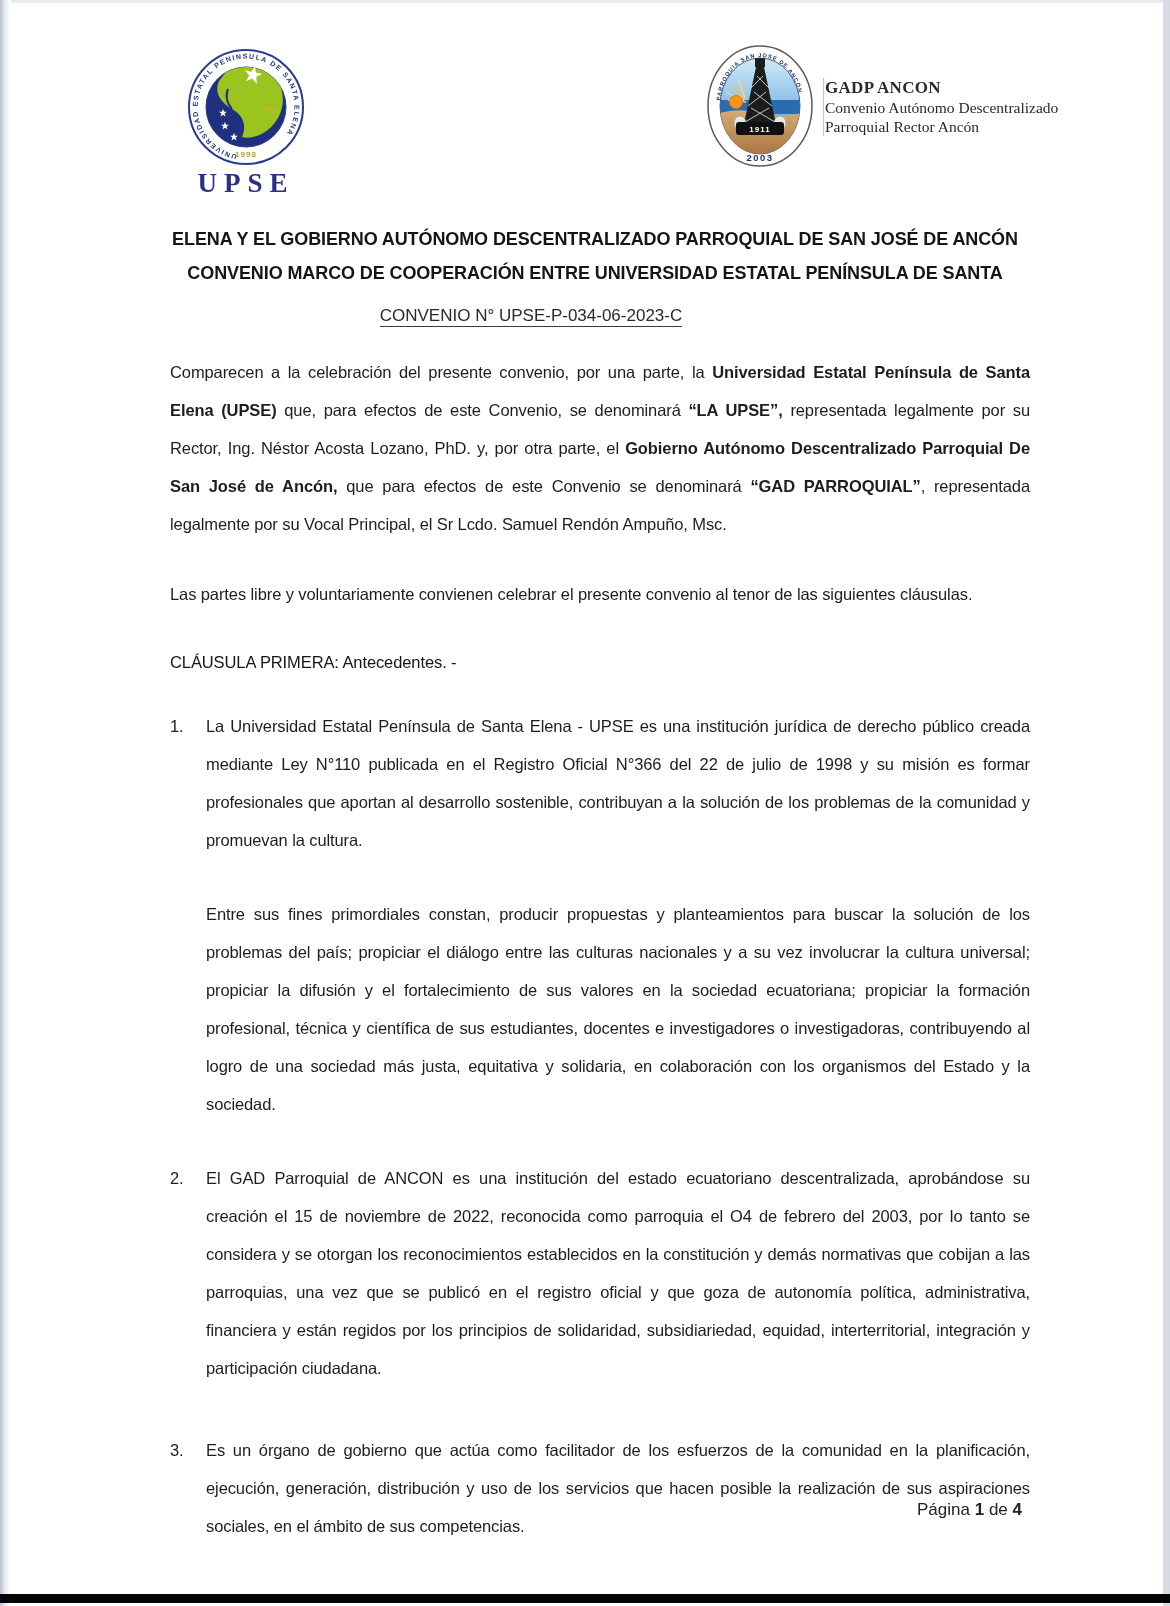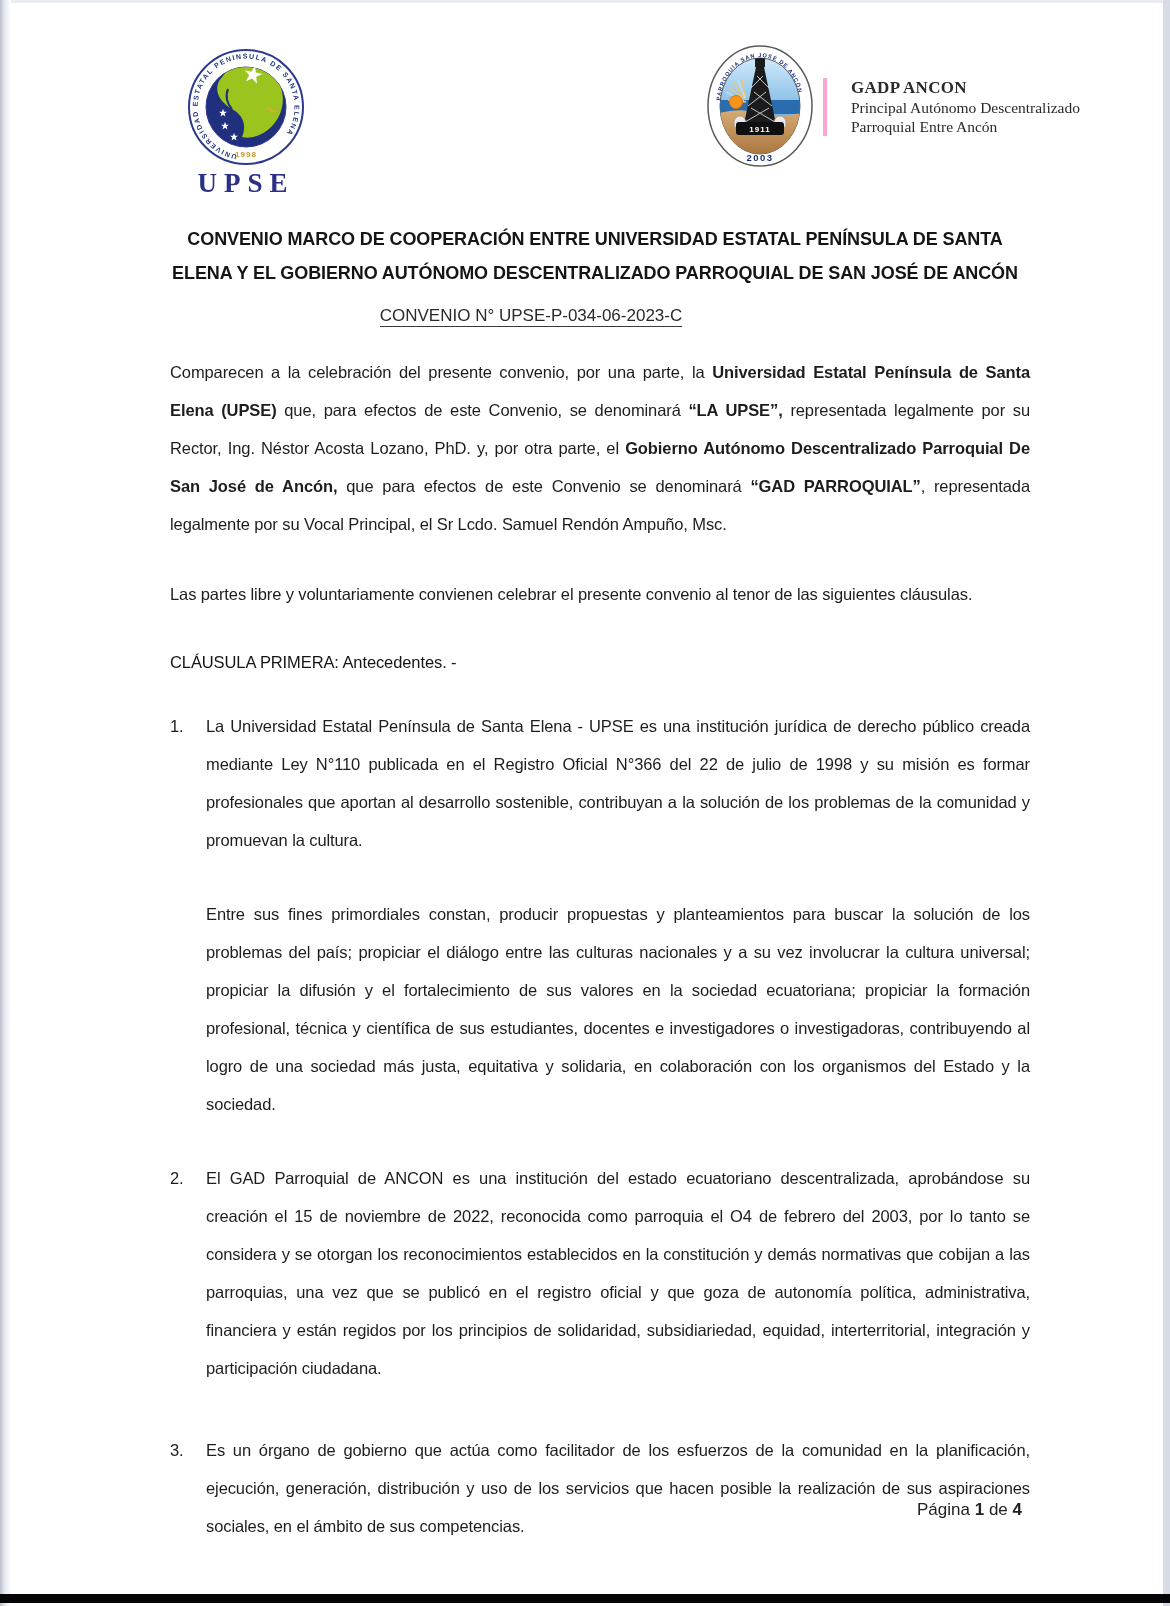--- a/index.html
+++ b/index.html
@@ -17,21 +17,21 @@
     background:linear-gradient(to right,#b9bfca 0%,#e8ebf1 45%,#ffffff 100%);}
   .edge-right{position:absolute;right:0;top:0;bottom:0;width:7px;background:#d7dbe3;}
   .edge-top{position:absolute;left:0;top:0;right:0;height:3px;background:#e9ecf1;}
   .bottom-bar{position:absolute;left:0;right:0;bottom:3px;height:9px;background:#050505;}
 
   
   .header{position:relative;height:206px;}
   .upse-logo{position:absolute;left:183px;top:44px;}
   .gadp-group{position:absolute;left:706px;top:44px;display:flex;align-items:flex-start;
     width:458px;overflow:hidden;}
-  .gadp-text{margin-top:34px;margin-left:9px;padding-left:24px;border-left:4px solid #f9a8d4;
+  .gadp-text{margin-top:34px;margin-left:9px;padding-left:1px;border-left:1px solid #f9a8d4;
     font-family:"Liberation Serif","DejaVu Serif",serif;color:#2a2a2a;white-space:nowrap;}
   .gadp-name{font-size:17px;font-weight:700;letter-spacing:.3px;line-height:20px;}
   .gadp-line{font-size:15.5px;line-height:19px;}
 
   
   .doc-title{margin:16px 110px 0 130px;text-align:center;
     font-size:18px;font-weight:700;line-height:34px;color:#151515;letter-spacing:-.1px;}
   .title-line{display:block;}
 
   
@@ -139,29 +139,29 @@
           <rect x="30" y="78" width="48" height="13" rx="3" fill="#101010"></rect>
           <text x="54" y="88" text-anchor="middle" font-size="8" font-weight="700" fill="#ffffff" letter-spacing="1">1911</text>
         </g>
         <text font-size="5.6" font-weight="700" fill="#1b2f7e" letter-spacing="1">
           <textPath href="#gadp-arc" startOffset="4%">PARROQUIA SAN JOSÉ DE ANCÓN</textPath>
         </text>
         <text x="54" y="117" text-anchor="middle" font-size="9.5" font-weight="700" fill="#1b2f7e" letter-spacing="1.5">2003</text>
       </svg>
       <div class="gadp-text">
         <div class="gadp-name">GADP ANCON</div>
-        <div class="gadp-line">Principal Autónomo Descentralizado</div>
-        <div class="gadp-line">Parroquial Entre Ancón</div>
+        <div class="gadp-line">Convenio Autónomo Descentralizado</div>
+        <div class="gadp-line">Parroquial Rector Ancón</div>
       </div>
     </div>
   </header>
 
   <h1 class="doc-title">
+    <span class="title-line">ELENA Y EL GOBIERNO AUTÓNOMO DESCENTRALIZADO PARROQUIAL DE SAN JOSÉ DE ANCÓN</span>
     <span class="title-line">CONVENIO MARCO DE COOPERACIÓN ENTRE UNIVERSIDAD ESTATAL PENÍNSULA DE SANTA</span>
-    <span class="title-line">ELENA Y EL GOBIERNO AUTÓNOMO DESCENTRALIZADO PARROQUIAL DE SAN JOSÉ DE ANCÓN</span>
   </h1>
 
   <div class="ref-row">
     <span class="ref-number">CONVENIO N° UPSE-P-034-06-2023-C</span>
   </div>
 
   <main class="body">
     <p class="para"><span>Comparecen a la celebración del presente convenio, por una parte, la </span><span style="font-weight: 700;">Universidad Estatal Península de Santa Elena (UPSE)</span><span> que, para efectos de este Convenio, se denominará </span><span style="font-weight: 700;">“LA UPSE”,</span><span> representada legalmente por su Rector, Ing. Néstor Acosta Lozano, PhD. y, por otra parte, el </span><span style="font-weight: 700;">Gobierno Autónomo Descentralizado Parroquial De San José de Ancón,</span><span> que para efectos de este Convenio se denominará </span><span style="font-weight: 700;">“GAD PARROQUIAL”</span><span>, representada legalmente por su Vocal Principal, el Sr Lcdo. Samuel Rendón Ampuño, Msc.</span></p>
 
     <p class="para agreement">Las partes libre y voluntariamente convienen celebrar el presente convenio al tenor de las siguientes cláusulas.</p>

